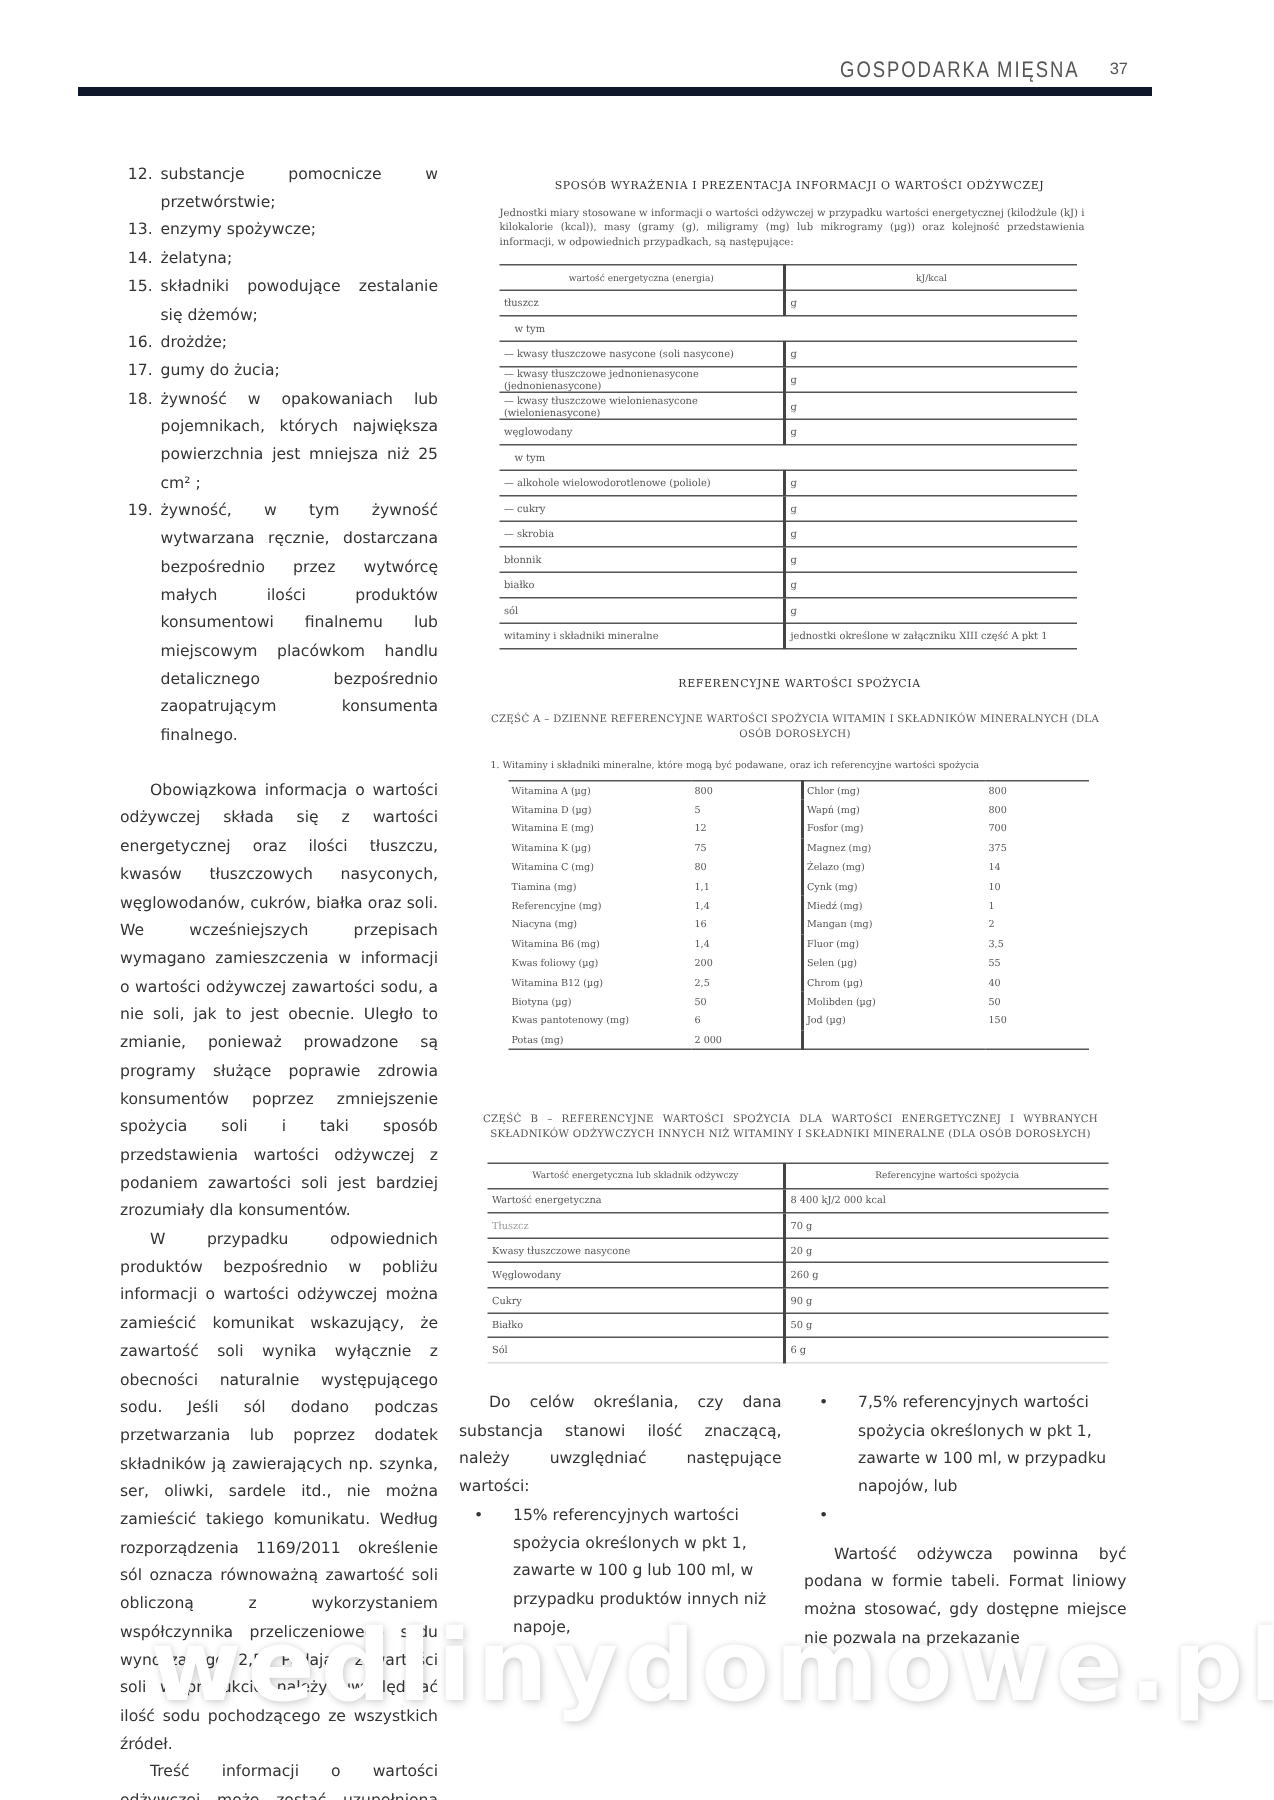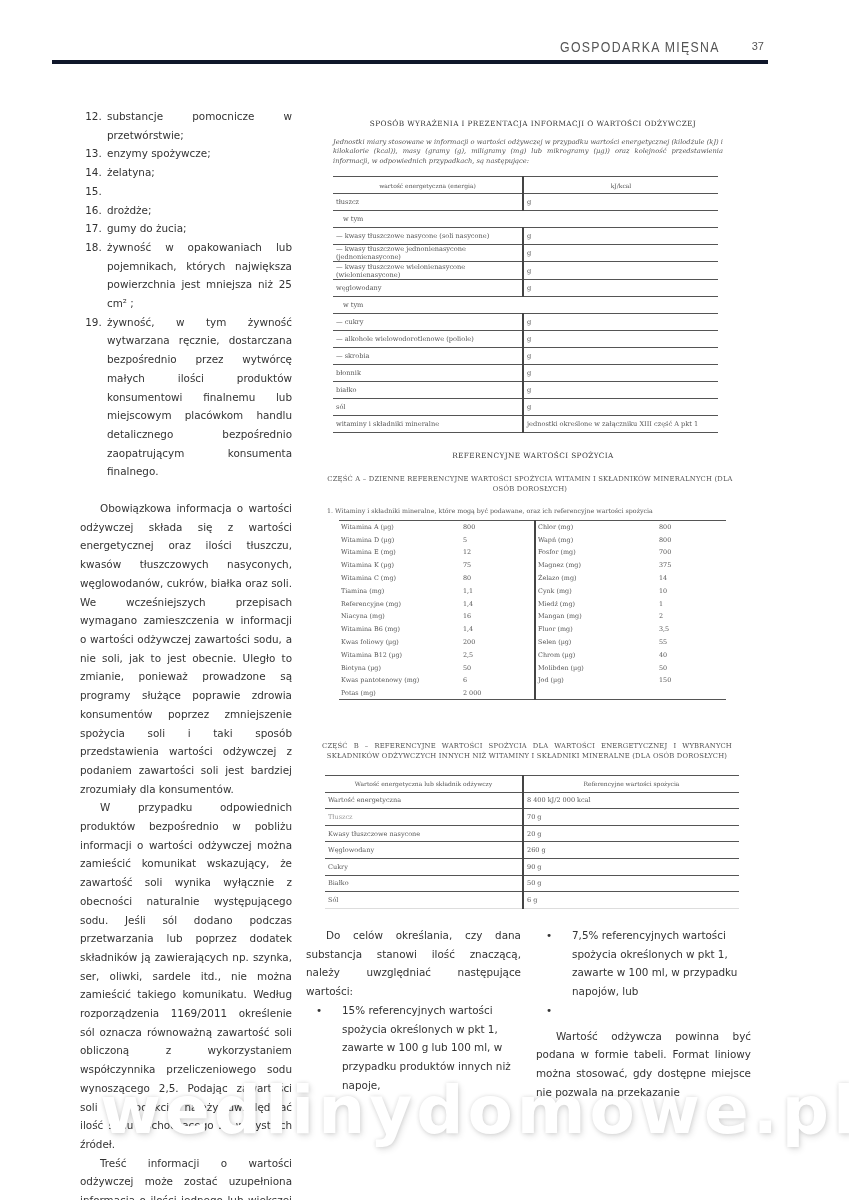--- a/index.html
+++ b/index.html
@@ -1,37 +1,37 @@
 <!DOCTYPE html>
 <html><head>
 <meta charset="utf-8">
 <style>
   * { box-sizing: border-box; margin: 0; padding: 0; }
   html, body { width: 849px; height: 1200px; background: #fff; overflow: hidden; }
   body { position: relative; font-family: "DejaVu Sans", sans-serif; color: #2b2b2b; }
 
-  .header { position: absolute; left: 52px; top: 34px; width: 716px; height: 30px; border-bottom: 4px solid #0f172a; }
+  .header { position: absolute; left: 52px; top: 34px; width: 716px; height: 30px; border-bottom: 6px solid #0f172a; }
   .header-title { position: absolute; right: 48px; top: 4px; font-family: "Liberation Sans", sans-serif; font-size: 15px; letter-spacing: 1.6px; color: #555; transform: scaleX(0.82); transform-origin: right center; }
-  .header-page { position: absolute; right: 4px; top: 6px; font-family: "Liberation Sans", sans-serif; font-size: 11px; color: #555; }
+  .header-page { position: absolute; right: 16px; top: 6px; font-family: "Liberation Sans", sans-serif; font-size: 11px; color: #555; }
 
   .body-text { font-size: 10.4px; line-height: 18.7px; color: #333; text-align: justify; }
 
   .col-left { position: absolute; left: 80px; top: 107px; width: 212px; }
   .numlist { list-style: none; }
   .numlist li { display: flex; }
   .numlist .num { width: 27px; flex: none; text-align: center; padding-left: 22px; margin-left: -22px; width: 49px; }
   .numlist .txt { flex: 1; text-align: justify; }
 
   .para { text-indent: 20px; }
   .bullets { list-style: none; margin-left: 10px; }
   .bullets li { display: flex; }
   .bullets .dot { width: 26px; flex: none; }
   .bullets .txt { flex: 1; text-align: left; }
   .tbl-title { position: absolute; left: 333px; width: 400px; text-align: center; font-size: 7.3px; letter-spacing: 0.4px; font-family: "DejaVu Serif", serif; color: #333; }
-  .intro { position: absolute; left: 333px; top: 138px; width: 390px; font-size: 6.7px; line-height: 9.3px; font-family: "DejaVu Serif", serif; color: #555; text-align: justify; font-style: italic; }
+  .intro { position: absolute; left: 333px; top: 138px; width: 390px; font-size: 6.7px; line-height: 9.3px; font-family: "DejaVu Serif", serif; color: #555; text-align: justify; }
 
   table { border-collapse: collapse; font-family: "DejaVu Serif", serif; color: #555; }
   .t1 { position: absolute; left: 333px; top: 176px; width: 385px; font-size: 6.6px; }
   .t1 td { height: 17.1px; padding: 0 3px; border-top: 1.5px solid #555; vertical-align: middle; }
   .t1 td.c1 { width: 190px; border-right: 2px solid #444; }
   .t1 tr.sub td { border-right: none; }
   .t1 tr.hdr td { text-align: center; font-size: 6px; }
   .t1 tr:last-child td { border-bottom: 1.5px solid #555; }
 
   .sec-a-heading { position: absolute; left: 325px; top: 474px; width: 410px; text-align: center; font-family: "DejaVu Serif", serif; font-size: 6.8px; line-height: 10px; color: #555; letter-spacing: 0.2px; }
@@ -76,20 +76,21 @@
     <li>
         <span class="num">13.</span>
         <span class="txt">enzymy spożywcze;</span>
       </li>
     <li>
         <span class="num">14.</span>
         <span class="txt">żelatyna;</span>
       </li>
     <li>
         <span class="num">15.</span>
+        <span class="txt">składniki powodujące zestalanie się dżemów;</span>
       </li>
     <li>
         <span class="num">16.</span>
         <span class="txt">drożdże;</span>
       </li>
     <li>
         <span class="num">17.</span>
         <span class="txt">gumy do żucia;</span>
       </li>
     <li>
@@ -137,25 +138,25 @@
       </tr>
   <tr>
         <td class="c1">węglowodany</td>
         <td>g</td>
       </tr>
   <tr class="sub">
         <td class="c1" style="padding-left:10px">w tym</td>
         <td></td>
       </tr>
   <tr>
+        <td class="c1">— alkohole wielowodorotlenowe (poliole)</td>
+        <td>g</td>
+      </tr>
+  <tr>
         <td class="c1">— cukry</td>
-        <td>g</td>
-      </tr>
-  <tr>
-        <td class="c1">— alkohole wielowodorotlenowe (poliole)</td>
         <td>g</td>
       </tr>
   <tr>
         <td class="c1">— skrobia</td>
         <td>g</td>
       </tr>
   <tr>
         <td class="c1">błonnik</td>
         <td>g</td>
       </tr>

